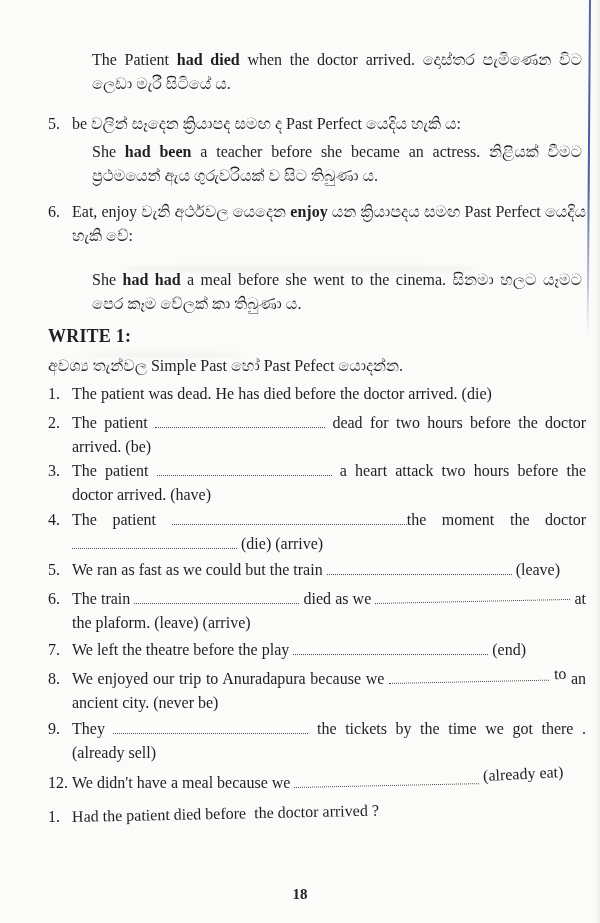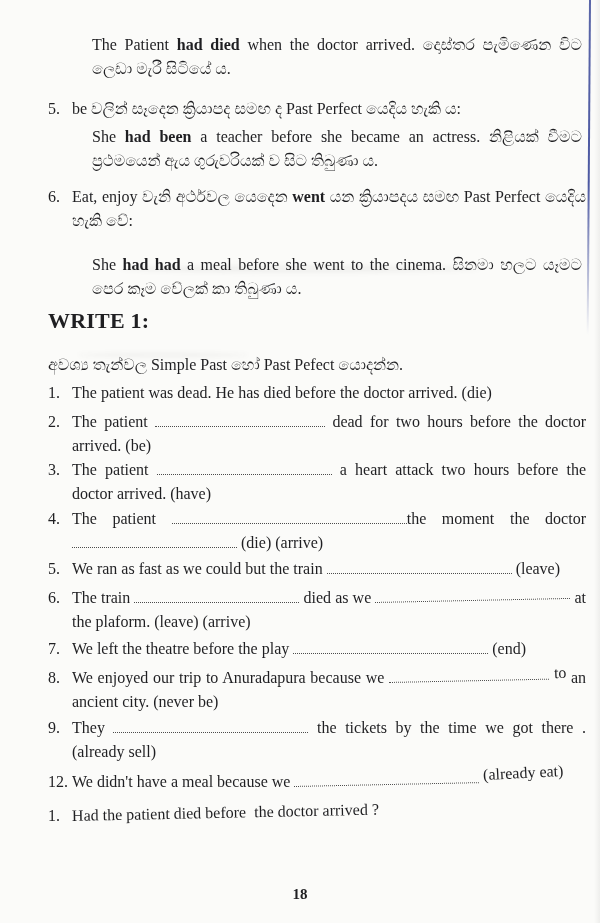--- a/index.html
+++ b/index.html
@@ -26,35 +26,35 @@
   }
   .smudge {
     position:absolute; background:rgba(60,60,60,0.05);
     border-radius:50%; filter:blur(2px);
   }
   .s1 { left:120px; top:265px; width:360px; height:8px; }
   .s2 { left:78px;  top:352px; width:170px; height:6px; background:rgba(60,60,60,0.04); }
 
   
   .example { margin-left:92px; margin-right:18px; text-align:justify; text-align-last:left; }
-  .intro   { padding-top:33px; }
+  .intro   { padding-top:48px; }
   .ex5 { margin-top:4px; }
   .ex6 { margin-top:20px; }
 
   .note, .item { display:flex; margin-left:48px; margin-right:14px; }
   .num { flex:none; width:24px; }
   .flow { flex:1; text-align:justify; text-align-last:left; }
 
   .n5 { margin-top:16px; }
   .n6 { margin-top:12px; }
 
-  .heading { margin-left:48px; font-weight:bold; font-size:22px; letter-spacing:0.2px; }
+  .heading { margin-left:48px; font-weight:bold; font-size:18px; letter-spacing:0.2px; }
   .h-w1 { margin-top:8px; }
   .h-w2 { margin-top:22px; }
-  .instruction { margin-left:48px; margin-top:20px; }
+  .instruction { margin-left:48px; margin-top:6px; }
 
   .it1 { margin-top:4px; }
   .it2 { margin-top:5px; }
   .it3 { margin-top:0px; }
   .it4 { margin-top:1px; }
   .it5 { margin-top:2px; }
   .it6 { margin-top:5px; }
   .it7 { margin-top:3px; }
   .it8 { margin-top:5px; }
   .it9 { margin-top:2px; }
@@ -95,21 +95,21 @@
   <p class="example intro"><span>The Patient </span><b>had died</b><span> when the doctor arrived. </span><span>දොස්තර පැමිණෙන විට ලෙඩා මැරී සිටියේ ය.</span></p>
 
   <div class="note n5">
     <span class="num">5.</span>
     <p class="flow"><span>be වලින් සෑදෙන ක්‍රියාපද සමඟ ද Past Perfect යෙදිය හැකි ය:</span></p>
   </div>
   <p class="example ex5"><span>She </span><b>had been</b><span> a teacher before she became an actress. නිළියක් වීමට ප්‍රථමයෙන් ඇය ගුරුවරියක් ව සිට තිබුණා ය.</span></p>
 
   <div class="note n6">
     <span class="num">6.</span>
-    <p class="flow"><span>Eat, enjoy වැනි අර්ථවල යෙදෙන </span><b>went</b><span> යන ක්‍රියාපදය සමඟ Past Perfect යෙදිය හැකි වේ:</span></p>
+    <p class="flow"><span>Eat, enjoy වැනි අර්ථවල යෙදෙන </span><b>enjoy</b><span> යන ක්‍රියාපදය සමඟ Past Perfect යෙදිය හැකි වේ:</span></p>
   </div>
   <p class="example ex6"><span>She </span><b>had had</b><span> a meal before she went to the cinema. සිනමා හලට යෑමට පෙර කෑම වේලක් කා තිබුණා ය.</span></p>
 
   <h3 class="heading h-w1">WRITE 1:</h3>
   <p class="instruction">අවශ්‍ය තැන්වල Simple Past හෝ Past Pefect යොදන්න.</p>
 
   <div class="item it1">
     <span class="num">1.</span>
     <p class="flow"><span>The patient was dead. He has died before the doctor arrived. (die)</span></p>
   </div>

